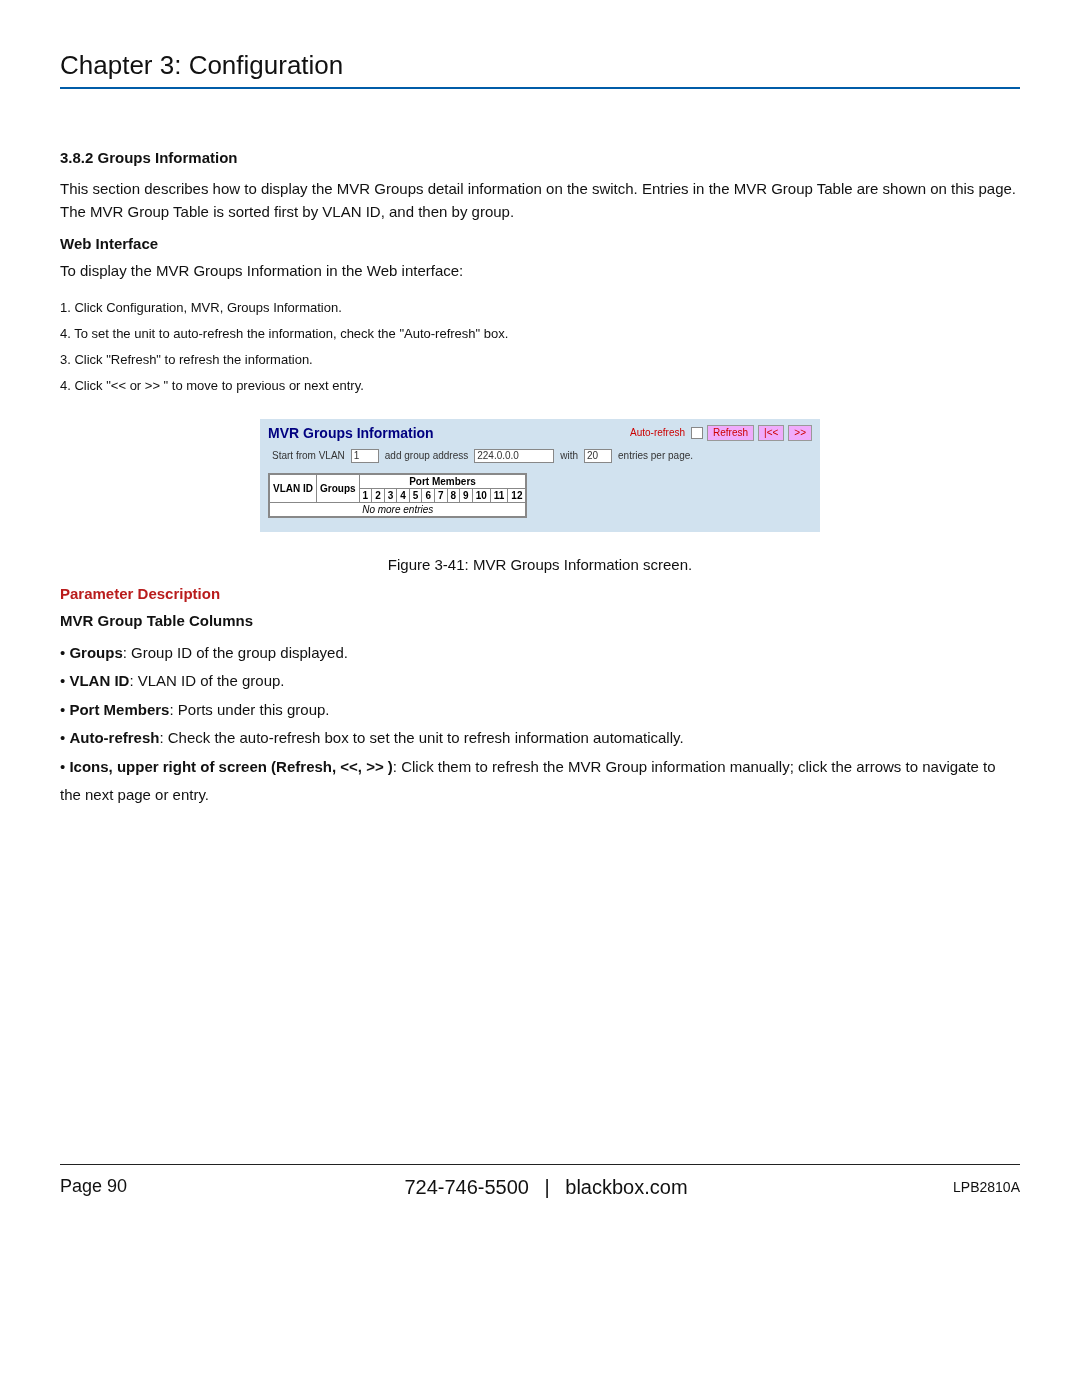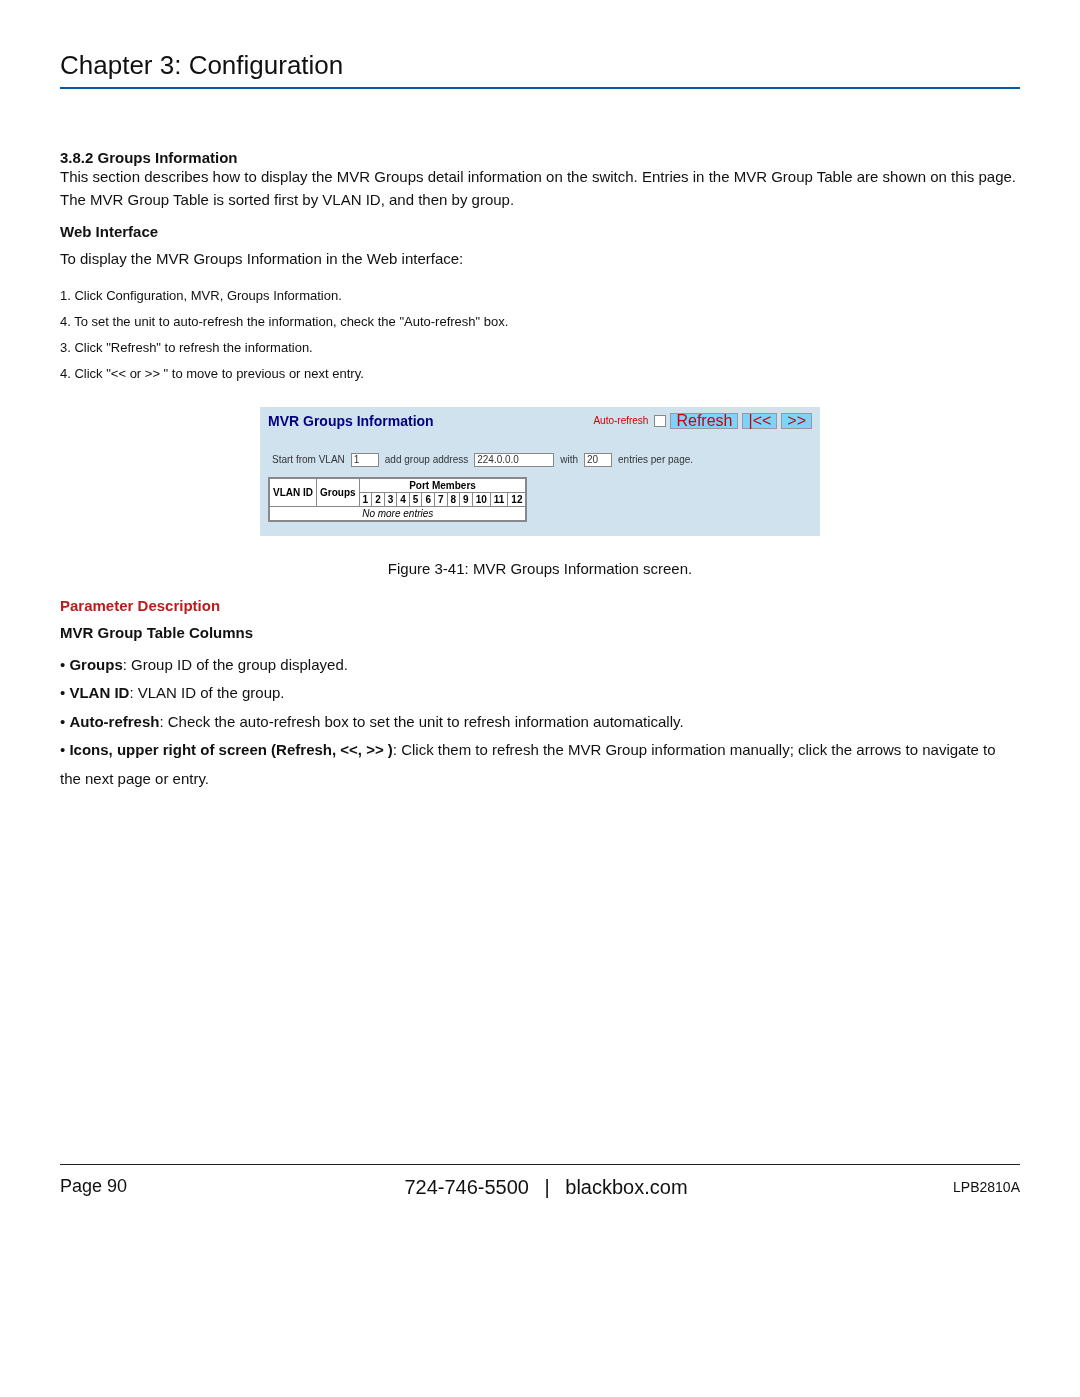--- a/index.html
+++ b/index.html
@@ -1,39 +1,39 @@
 <!DOCTYPE html>
 <html><head>
 <meta charset="utf-8">
 <style>
   * { box-sizing: border-box; margin: 0; padding: 0; }
   html, body { width: 1080px; height: 1397px; background: #fff; font-family: Arial, Helvetica, sans-serif; }
   .page { width: 1080px; height: 1237px; position: relative; padding: 50px 60px 0 60px; }
   .chapter-title { font-family: "Segoe UI", Arial, sans-serif; font-size: 26px; font-weight: 400; color: #111; margin-bottom: 6px; }
   .title-rule { border: none; border-top: 2px solid #005ca8; margin-bottom: 60px; }
-  .section-heading { font-family: "Segoe UI", Arial, sans-serif; font-size: 15px; font-weight: 600; color: #111; }
+  .section-heading { font-family: "Segoe UI", Arial, sans-serif; font-size: 15px; font-weight: 600; color: #111; margin-bottom: 12px; }
   .body-text { font-family: "Segoe UI", Arial, sans-serif; font-size: 15px; color: #111; line-height: 1.5; margin-bottom: 12px; }
   .subhead { font-family: "Segoe UI", Arial, sans-serif; font-size: 15px; font-weight: 600; color: #111; margin-bottom: 8px; margin-top: 6px; }
   .steps { font-family: "Segoe UI", Arial, sans-serif; font-size: 13px; color: #111; line-height: 2; margin-bottom: 20px; }
   .figure-wrap { width: 100%; display: flex; justify-content: center; margin: 18px 0 24px 0; }
   .figure { width: 560px; background: #d1e2ef; padding: 6px 8px 10px 8px; }
-  .fig-header { display: flex; align-items: center; justify-content: space-between; margin-bottom: 24px; }
+  .fig-header { display: flex; align-items: center; justify-content: space-between; margin-bottom: 8px; }
   .fig-title { font-family: Arial, sans-serif; font-size: 14px; font-weight: 700; color: #000080; }
   .fig-controls { display: flex; align-items: center; gap: 4px; }
   .auto-label { font-family: Arial, sans-serif; font-size: 10px; color: #c00; margin-right: 2px; }
   .ck { width: 12px; height: 12px; background: #fff; border: 1px solid #888; display: inline-block; }
-  .btn { font-family: Arial, sans-serif; font-size: 16px; color: #c00; background: #7dd3fc; border: 1px solid #999; padding: 0 5px; height: 16px; line-height: 14px; display: inline-flex; align-items: center; }
+  .btn { font-family: Arial, sans-serif; font-size: 10px; color: #c00; background: #f0abfc; border: 1px solid #999; padding: 0 5px; height: 16px; line-height: 14px; display: inline-flex; align-items: center; }
   .filter-row { font-family: Arial, sans-serif; font-size: 10px; color: #333; display: flex; align-items: center; gap: 6px; margin-bottom: 10px; flex-wrap: nowrap; padding-left: 4px;}
   .filter-row .inp { background: #fff; border: 1px solid #888; padding: 0 2px; height: 14px; display: inline-flex; align-items: center; font-size: 10px; color: #333; }
   .table-shell { background: #fff; border: 1px solid #888; display: inline-block; }
   .table-shell table { border-collapse: collapse; }
   .table-shell th, .table-shell td { border: 1px solid #888; font-family: Arial, sans-serif; font-size: 10px; text-align: center; padding: 0 3px; height: 14px; }
   .groupcell { font-weight: 700; }
   .no-entries { font-style: italic; text-align: left; padding-left: 4px; }
-  .fig-caption { font-family: "Segoe UI", Arial, sans-serif; font-size: 15px; color: #111; text-align: center; margin: 10px 0 20px 0; }
+  .fig-caption { font-family: "Segoe UI", Arial, sans-serif; font-size: 15px; color: #111; text-align: center; margin: 10px 0 12px 0; }
   .param-heading { font-family: "Segoe UI", Arial, sans-serif; font-size: 15px; font-weight: 600; color: #b91c1c; margin-bottom: 10px; }
   .param-sub { font-family: "Segoe UI", Arial, sans-serif; font-size: 15px; font-weight: 600; color: #111; margin-bottom: 10px; }
   .bullets { font-family: "Segoe UI", Arial, sans-serif; font-size: 15px; color: #111; line-height: 1.9; }
   .bullets b { font-weight: 700; }
   .footer-rule { border: none; border-top: 1px solid #222; position: absolute; left: 60px; right: 60px; bottom: 72px; }
   .footer { position: absolute; left: 60px; right: 60px; bottom: 40px; display: flex; align-items: baseline; justify-content: space-between; font-family: "Segoe UI", Arial, sans-serif; }
   .footer-left { font-size: 18px; color: #111; }
   .footer-center { position: absolute; left: 12px; right: 0; text-align: center; font-size: 20px; color: #111; }
   .footer-center .sep { padding: 0 10px; }
   .footer-right { font-size: 14px; color: #111; z-index: 2; }
@@ -114,20 +114,21 @@
   </div>
 
   <div class="fig-caption">Figure 3-41: MVR Groups Information screen.</div>
 
   <div class="param-heading">Parameter Description</div>
   <div class="param-sub">MVR Group Table Columns</div>
 
   <div class="bullets">
     <div>• <b>Groups</b><span>: Group ID of the group displayed.</span></div>
     <div>• <b>VLAN ID</b><span>: VLAN ID of the group.</span></div>
+    <div>• <b>Port Members</b><span>: Ports under this group.</span></div>
     <div>• <b>Auto-refresh</b><span>: Check the auto-refresh box to set the unit to refresh information automatically.</span></div>
     <div>• <b>Icons, upper right of screen (Refresh, &lt;&lt;, &gt;&gt; )</b><span>: Click them to refresh the MVR Group information manually; click the arrows to navigate to the next page or entry.</span></div>
   </div>
 
   <hr class="footer-rule">
   <div class="footer">
     <span class="footer-left">Page 90</span>
     <span class="footer-center">
       <span>724-746-5500</span>
       <span class="sep">|</span>

